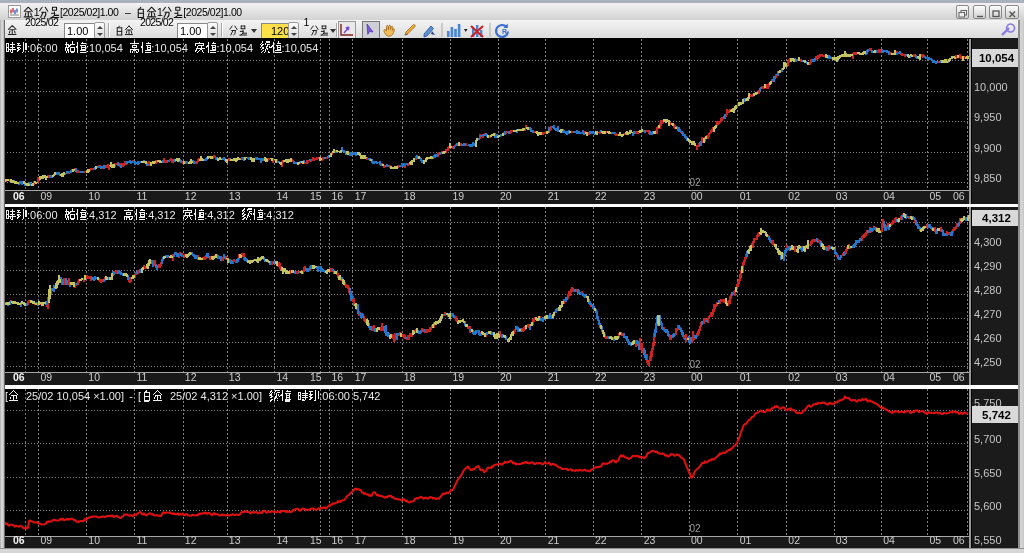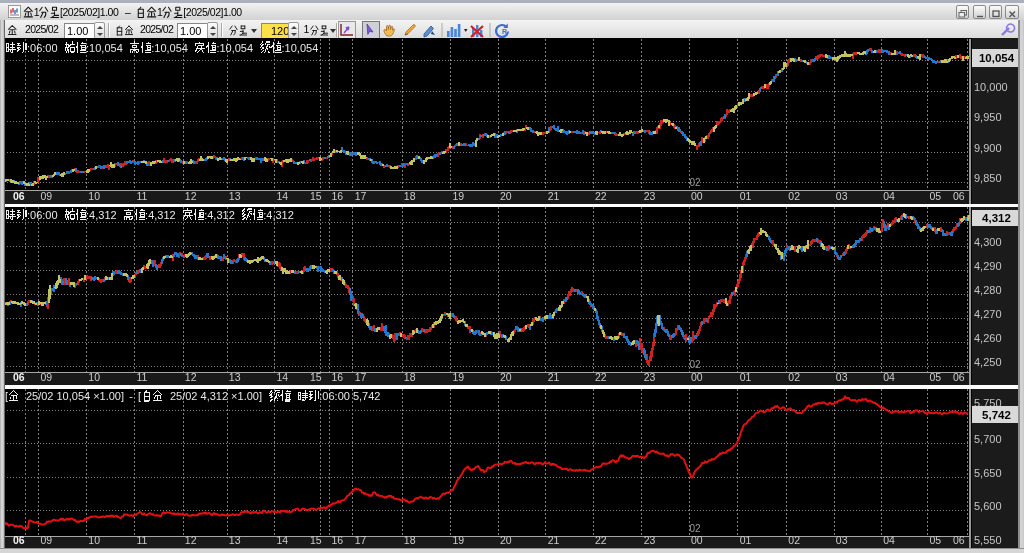--- a/index.html
+++ b/index.html
@@ -1,15 +1,15 @@
 <!DOCTYPE html>
 <html><head><meta charset="utf-8"><style>
 html,body{margin:0;padding:0;width:1024px;height:553px;overflow:hidden;background:#000}
 body{font-family:"Liberation Sans",sans-serif;position:relative}
-.tbt{position:absolute;top:23px;font:10.5px "Liberation Sans";color:#000}
+.tbt{position:absolute;top:16px;font:10.5px "Liberation Sans";color:#000}
 #frame{position:absolute;left:0;top:0;width:1024px;height:553px}
 </style></head><body>
 <div id="frame">
 <div style="position:absolute;left:0;top:0;width:1024px;height:2.5px;background:#aab0bc"></div>
     <div style="position:absolute;left:0;top:2.5px;width:1024px;height:17.5px;background:linear-gradient(#f2f2f2,#d2d2d2);border-bottom:1px solid #8a8a8a"></div>
     <svg width="13" height="13" style="position:absolute;left:8px;top:4.5px">
       <rect x="0.5" y="0.5" width="12" height="12" fill="#fdfdfd" stroke="#999"></rect>
       <path d="M2 10h9" stroke="#555" stroke-width="0.8"></path>
       <path d="M3 4.5v4M5 3v4.5" stroke="#c33" stroke-width="1.4"></path>
       <path d="M7 5v4M9 3.5v4" stroke="#36c" stroke-width="1.4"></path>

